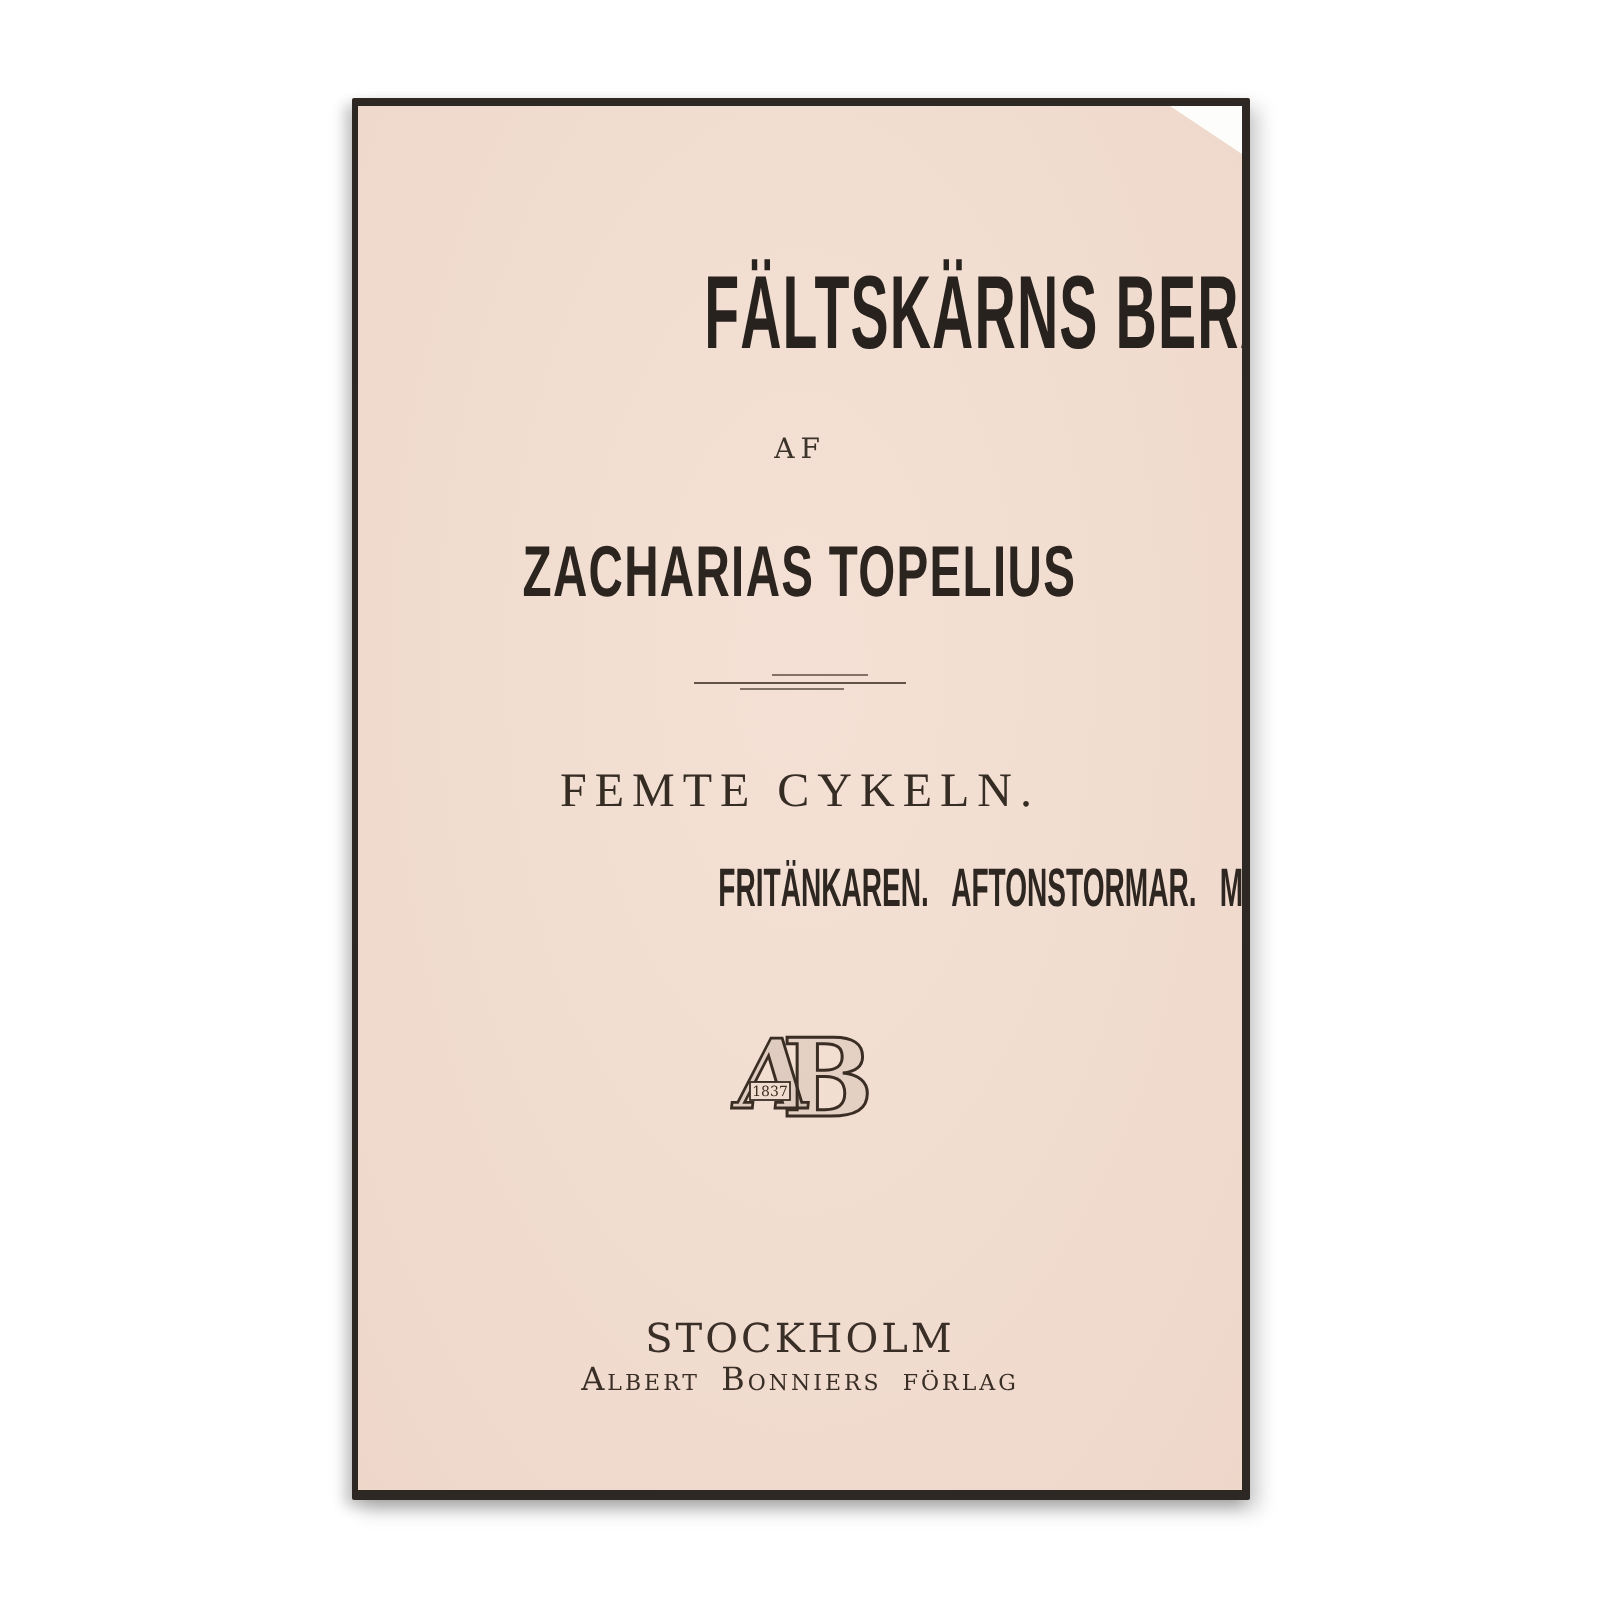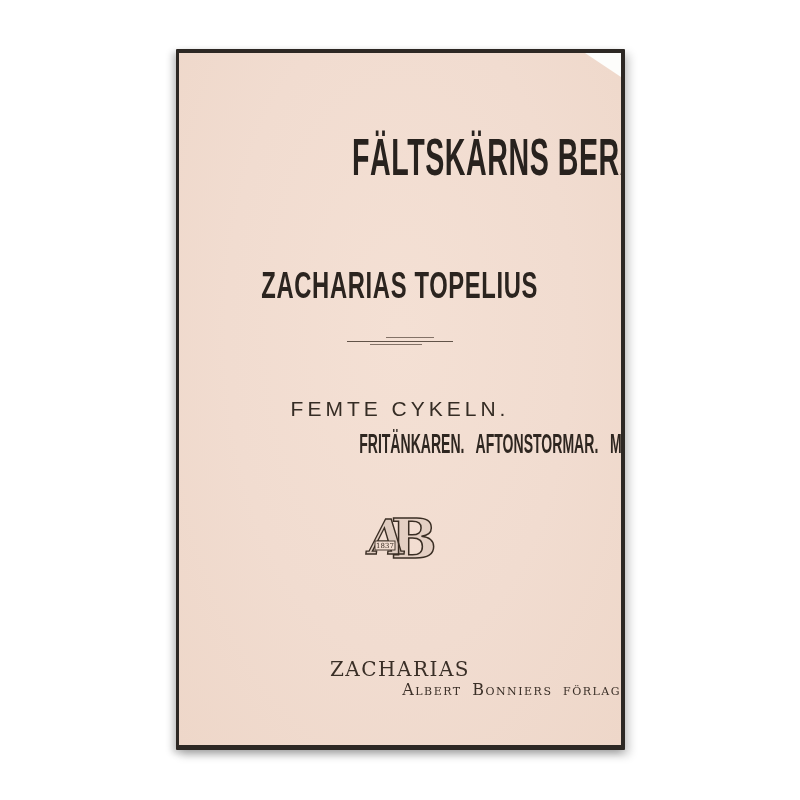--- a/index.html
+++ b/index.html
@@ -55,41 +55,42 @@
 
   .divider { position: absolute; top: 284px; left: 0; right: 0; height: 12px; }
   .divider i {
     display: block; position: absolute; left: 50%;
     height: 1px; background: rgba(70,56,44,0.65);
   }
   .divider .r1 { width: 48px;  top: 0;  margin-left: -14px; }
   .divider .r2 { width: 106px; top: 4px; margin-left: -53px; background: rgba(60,48,38,0.8); }
   .divider .r3 { width: 52px;  top: 7px; margin-left: -30px; }
 
-  .cycle { top: 344px; font-family: Liberation Sans, sans-serif; font-size: 21px; letter-spacing: 4px; color: #352c24; }
+  .cycle { top: 330px; font-family: Liberation Serif, serif; font-size: 24px; letter-spacing: 4px; color: #352c24; }
   .parts { top: 376px; font-size: 27px; font-weight: bold; color: #2e2620; }
   .parts .condensed { word-spacing: 0.55em; }
 
   .monogram-wrap { top: 455px; height: 58px; }
 
   .imprint-city { top: 604px; font-family: "DejaVu Serif", serif; font-size: 20px; letter-spacing: 1.5px; color: #3a2f27; }
-  .imprint-pub  { top: 627px; font-family: "DejaVu Serif", serif; font-size: 16px; font-variant: small-caps; letter-spacing: 1.5px; word-spacing: 4px; color: #3a2f27; text-align: right; }
+  .imprint-pub  { top: 627px; font-family: "DejaVu Serif", serif; font-size: 16px; font-variant: small-caps; letter-spacing: 1.5px; word-spacing: 4px; color: #3a2f27; }
 </style>
 </head>
 <body>
 
 <div class="book">
   <div class="page">
 
     <div class="page-sliver"></div>
 
     <div class="line main-title">
       <span class="condensed" style="--sx:0.55">FÄLTSKÄRNS BERÄTTELSER</span>
     </div>
 
+    <div class="line byline">AF</div>
 
     <div class="line author">
       <span class="condensed" style="--sx:0.66">ZACHARIAS TOPELIUS</span>
     </div>
 
     <div class="divider">
       <i class="r1"></i>
         <i class="r2"></i>
         <i class="r3"></i>
     </div>
@@ -104,17 +105,17 @@
       <svg width="70" height="56" viewBox="0 0 70 56">
         <g font-family="DejaVu Serif, serif" font-weight="bold">
           <text x="2" y="46" font-size="48" fill="rgba(58,46,36,0.10)" stroke="#3a2e24" stroke-width="1.4" transform="skewX(-6) translate(4,0)">A</text>
           <text x="26" y="50" font-size="54" fill="rgba(58,46,36,0.08)" stroke="#3a2e24" stroke-width="1.5">B</text>
         </g>
         <rect x="10" y="33" width="20" height="9" fill="#f1dcd0" stroke="#3a2e24" stroke-width="0.9"></rect>
         <text x="20" y="40" font-size="7" text-anchor="middle" fill="#3a2e24" font-family="DejaVu Serif, serif">1837</text>
       </svg>
     </div>
 
-    <div class="line imprint-city">ZACHARIAS</div>
+    <div class="line imprint-city">STOCKHOLM</div>
     <div class="line imprint-pub">Albert Bonniers förlag</div>
 
   </div>
 </div>
 
 </body></html>

